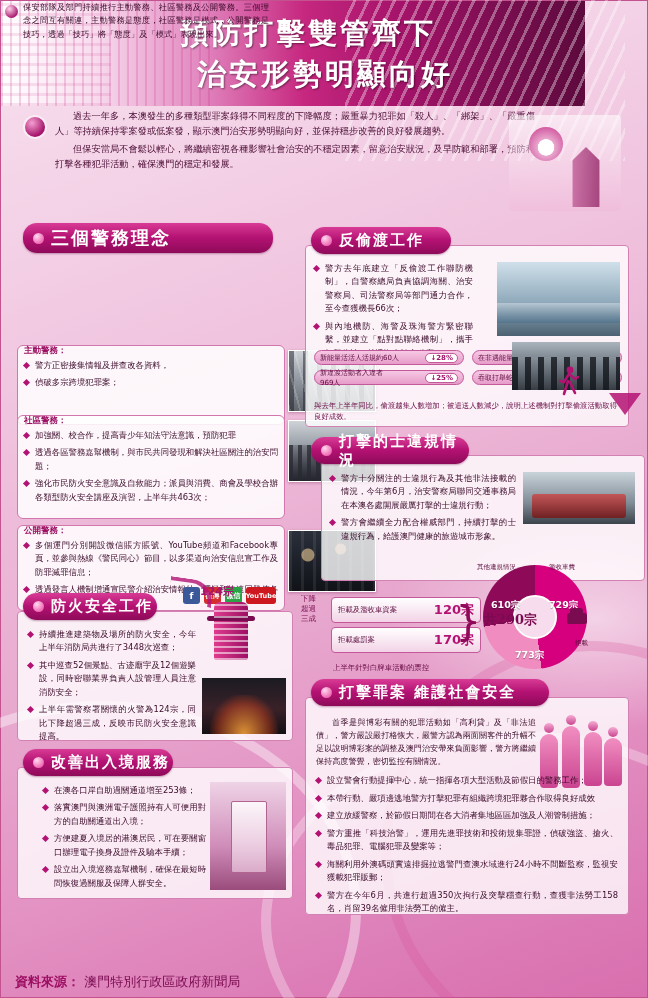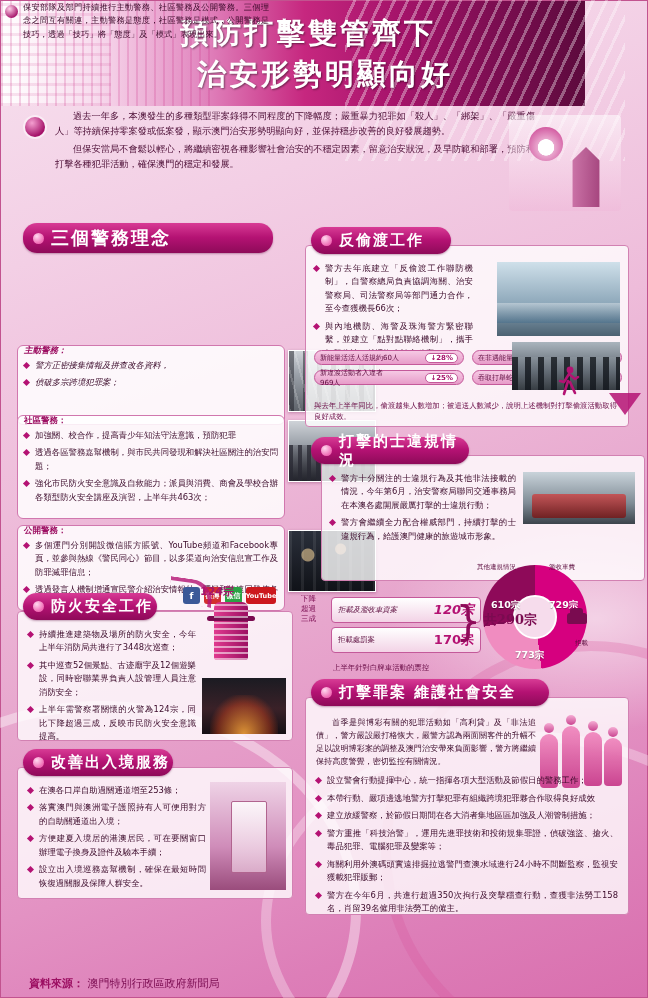--- a/index.html
+++ b/index.html
@@ -295,21 +295,21 @@
     content:""; position:absolute; left:-7px; top:14px; width:48px; height:5px; background:#7a0b50; border-radius:3px;
   }
   .hyd-grill {
     position:absolute; left:22px; top:18px; width:34px; height:58px;
     background: repeating-linear-gradient(0deg, rgba(255,255,255,.55) 0 2px, rgba(255,255,255,0) 2px 6px);
     border-radius:6px 6px 3px 3px;
   }
 
   
   #immi-banner { left:22px; top:748px; width:150px; }
-  #immi-panel { left:16px; top:766px; width:276px; height:132px; }
+  #immi-panel { left:16px; top:766px; width:276px; height:132px;padding-left:15px; }
   .immi-text { padding:16px 86px 0 10px; font-size:8.2px; line-height:1.62; color:#3b0a2a; }
   .immi-photo { position:absolute; right:6px; top:14px; width:76px; height:108px; }
 
   
   #crime-banner { left:310px; top:678px; width:238px; }
   #crime-panel { left:304px; top:696px; width:324px; height:218px; }
   .crime-intro {
     padding:18px 92px 0 10px; font-size:8.1px; line-height:1.62; color:#3b0a2a; text-align:justify;
   }
   .crime-intro p { margin:0; text-indent:16px; }
@@ -326,21 +326,21 @@
     content:""; position:absolute; left:4px; top:-11px; width:10px; height:10px; border-radius:50%;
     background: linear-gradient(180deg,#f5a3cf,#c2277f);
   }
   .p1 { left:2px; top:22px; }
   .p2 { left:24px; top:14px; height:62px; }
   .p3 { left:46px; top:20px; }
   .p4 { left:66px; top:26px; height:48px; }
 
   
   .footer {
-    position:absolute; left:14px; bottom:6px; font-size:11px; color:#7a0b50;margin-left:14px;
+    position:absolute; left:14px; bottom:6px; font-size:13px; color:#7a0b50;
   }
   .footer .src { color:#9c0f62; font-weight:bold; }
 
   .arrow-big {
     position:absolute; right:6px; top:392px; width:0; height:0;
     border-left:16px solid transparent; border-right:16px solid transparent;
     border-top:22px solid #b41273; opacity:.85;
   }
   .arrow-curve {
     position:absolute; left:168px; top:578px; width:44px; height:26px;
@@ -384,21 +384,21 @@
     <span>三個警務理念</span>
   </div>
 
   <div id="concepts-body">
     <div class="c-dot"></div>
     <div class="txt">
       <p>保安部隊及部門持續推行主動警務、社區警務及公開警務。三個理念之間互有關連，主動警務是態度，社區警務是模式，公開警務是技巧，透過「技巧」將「態度」及「模式」表現出來。</p>
     </div>
   </div>
 
-  <div class="subcard" style="left:16px; top:344px; height:80px;font-style:italic;">
+  <div class="subcard" style="left:16px; top:344px; height:80px;">
     <div class="tag">主動警務：</div>
     <div class="inner">
       <ul class="bl bullet-list">
         <li>警方正密接集情報及拼查改各資料，</li>
         <li>偵破多宗跨境犯罪案；</li>
       </ul>
     </div>
     <div class="ph street photo"></div>
   </div>
 
@@ -496,21 +496,21 @@
     <div class="dlbl small" style="left:6px; top:6px;">其他違規情況</div>
     <div class="dlbl small" style="left:78px; top:6px;">濫收車費</div>
     <div class="dlbl" style="left:20px; top:42px;">610宗</div>
     <div class="dlbl" style="left:78px; top:42px;">729宗</div>
     <div class="dlbl" style="left:44px; top:92px;">773宗</div>
     <div class="dlbl small" style="left:104px; top:82px;">拒載</div>
     <div class="car-icon"></div>
   </div>
 
   <div id="totals">
-    <div class="tot-pill" style="left:0; top:0;font-style:italic;">
+    <div class="tot-pill" style="left:0; top:0;">
       <span>拒載及濫收車資案</span>
       <span class="val">120宗</span>
     </div>
     <div class="tot-pill" style="left:0; top:30px;">
       <span>拒載處罰案</span>
       <span class="val">170宗</span>
     </div>
     <div class="brace">}</div>
     <div class="tot-sum">共290宗</div>
     <div class="tot-note">上半年針對白牌車活動的票控</div>

